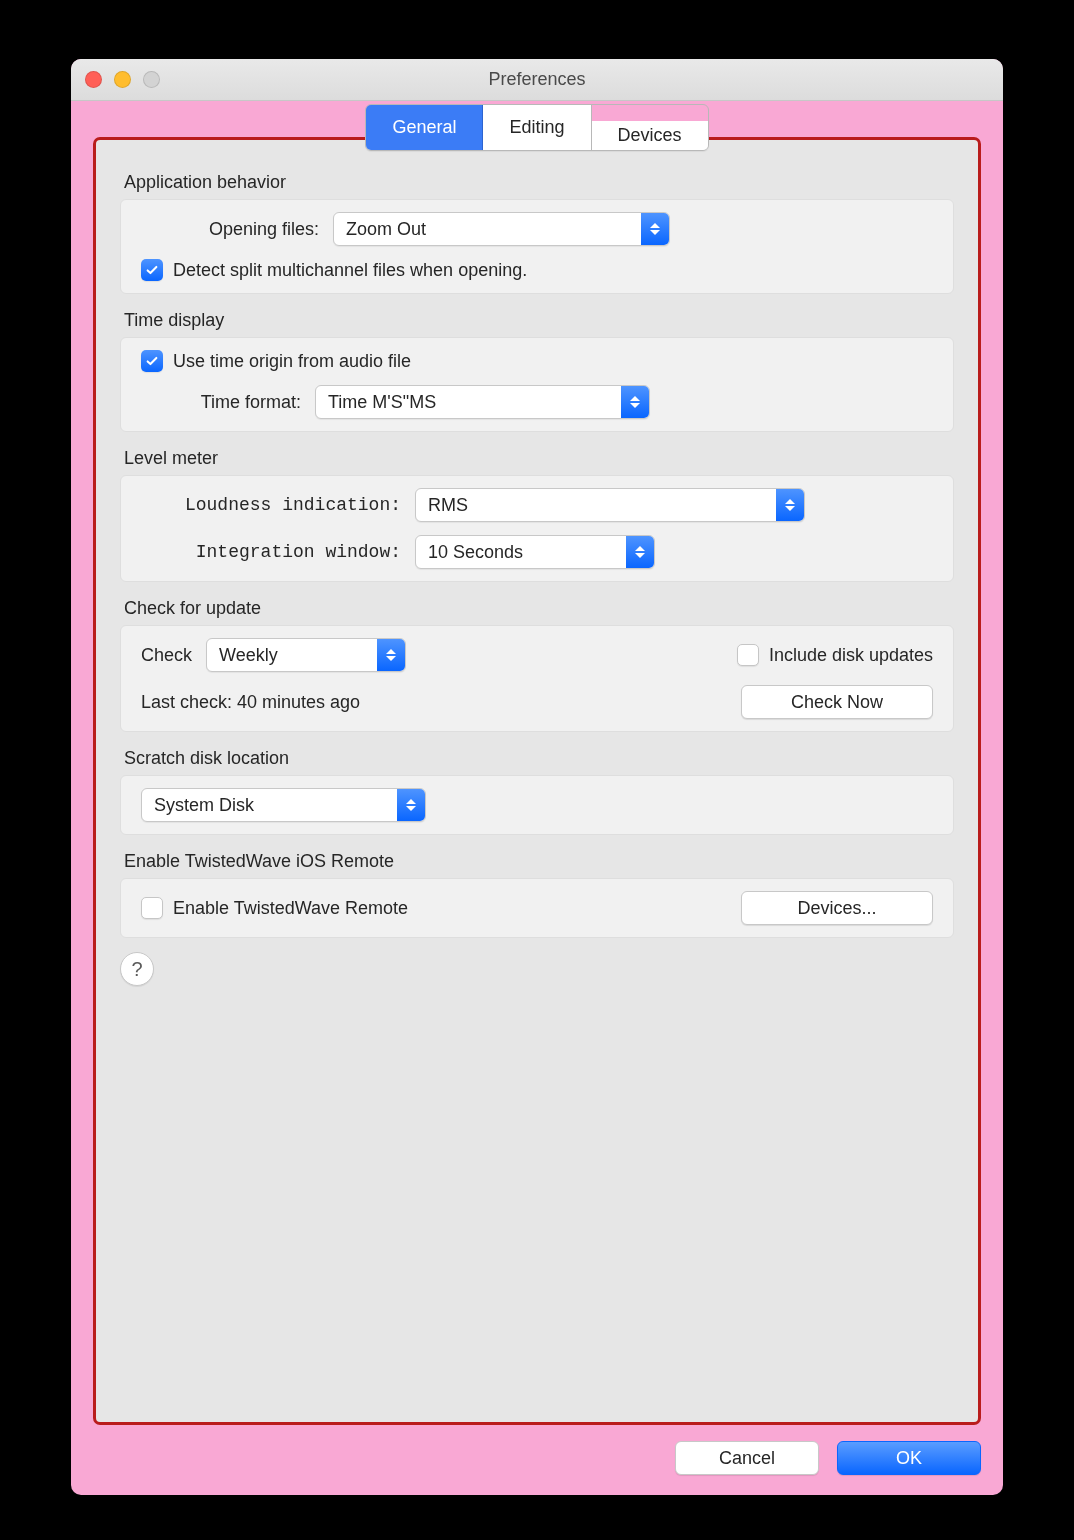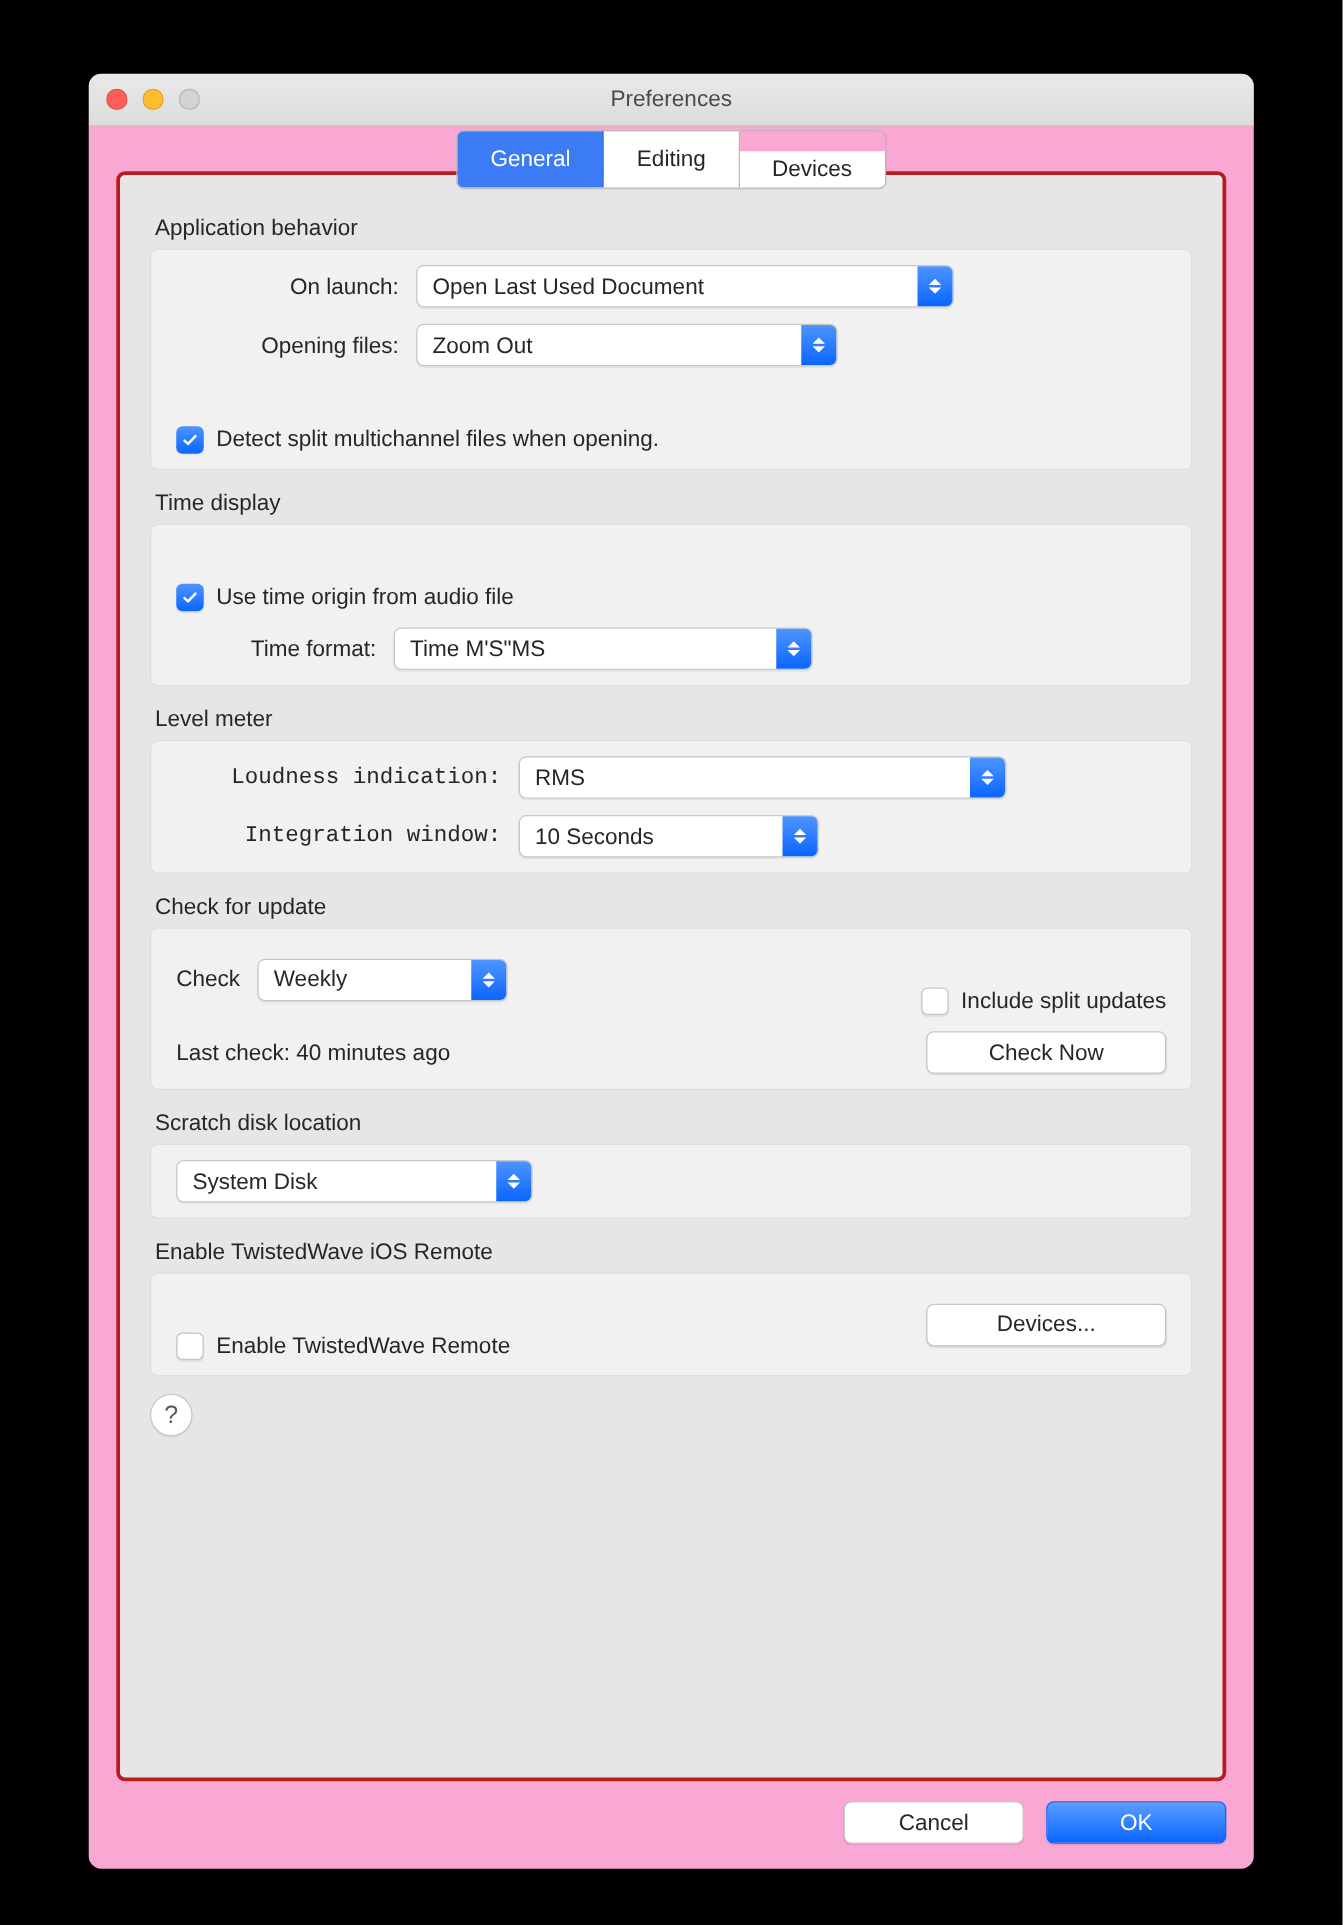--- a/index.html
+++ b/index.html
@@ -96,21 +96,21 @@
   .caret .d { border-top:5px solid #fff; }
   .checkbox {
     width: 22px; height: 22px; border-radius:5px;
     display:inline-flex; align-items:center; justify-content:center;
     box-shadow: 0 1px 1px rgba(0,0,0,0.08);
     flex-shrink:0;
   }
   .checkbox.checked { background: linear-gradient(#4e94ff,#0a66ff); }
   .checkbox.unchecked { background:#fff; border:1px solid #c6c6c6; }
   .checkbox svg { width:14px; height:14px; }
-  .cb-row { display:flex; gap:10px;margin-top:35px; }
+  .cb-row { display:flex; align-items:center; gap:10px; }
   .cb-label { font-size:18px; color:#262626; }
   .plain-text { font-size:18px; color:#262626; }
   .btn {
     height: 34px; padding: 0 22px;
     border-radius: 6px; font-size: 18px;
     display:inline-flex; align-items:center; justify-content:center;
     box-shadow: 0 1px 1px rgba(0,0,0,0.1);
     cursor: default;
   }
   .btn.white { background:#ffffff; border:1px solid #c8c8c8; color:#262626; }
@@ -151,30 +151,20 @@
         <div class="tab">Devices</div>
       </div>
     </div>
 
     <div class="panel">
 
       <div class="section">
         <div class="section-label">Application behavior</div>
         <div class="group">
           <div class="row right-label">
-            <div class="row-label">On launch:</div>
-            <div class="select" style="width:430px">
-              <span>Open Last Used Document</span>
-              <div class="caret">
-                  <div class="u"></div>
-                  <div class="d"></div>
-                </div>
-            </div>
-          </div>
-          <div class="row right-label">
             <div class="row-label">Opening files:</div>
             <div class="select" style="width:337px">
               <span>Zoom Out</span>
               <div class="caret">
                   <div class="u"></div>
                   <div class="d"></div>
                 </div>
             </div>
           </div>
           <div class="cb-row">
@@ -246,21 +236,21 @@
             <div class="select" style="width:200px">
               <span>Weekly</span>
               <div class="caret">
                   <div class="u"></div>
                   <div class="d"></div>
                 </div>
             </div>
             <div class="flex-spacer"></div>
             <div class="cb-row">
               <div class="checkbox unchecked"></div>
-              <span class="cb-label">Include split updates</span>
+              <span class="cb-label">Include disk updates</span>
             </div>
           </div>
           <div class="last-row">
             <span class="plain-text">Last check: 40 minutes ago</span>
             <div class="flex-spacer"></div>
             <div class="btn white" style="width:192px">Check Now</div>
           </div>
         </div>
       </div>
 

